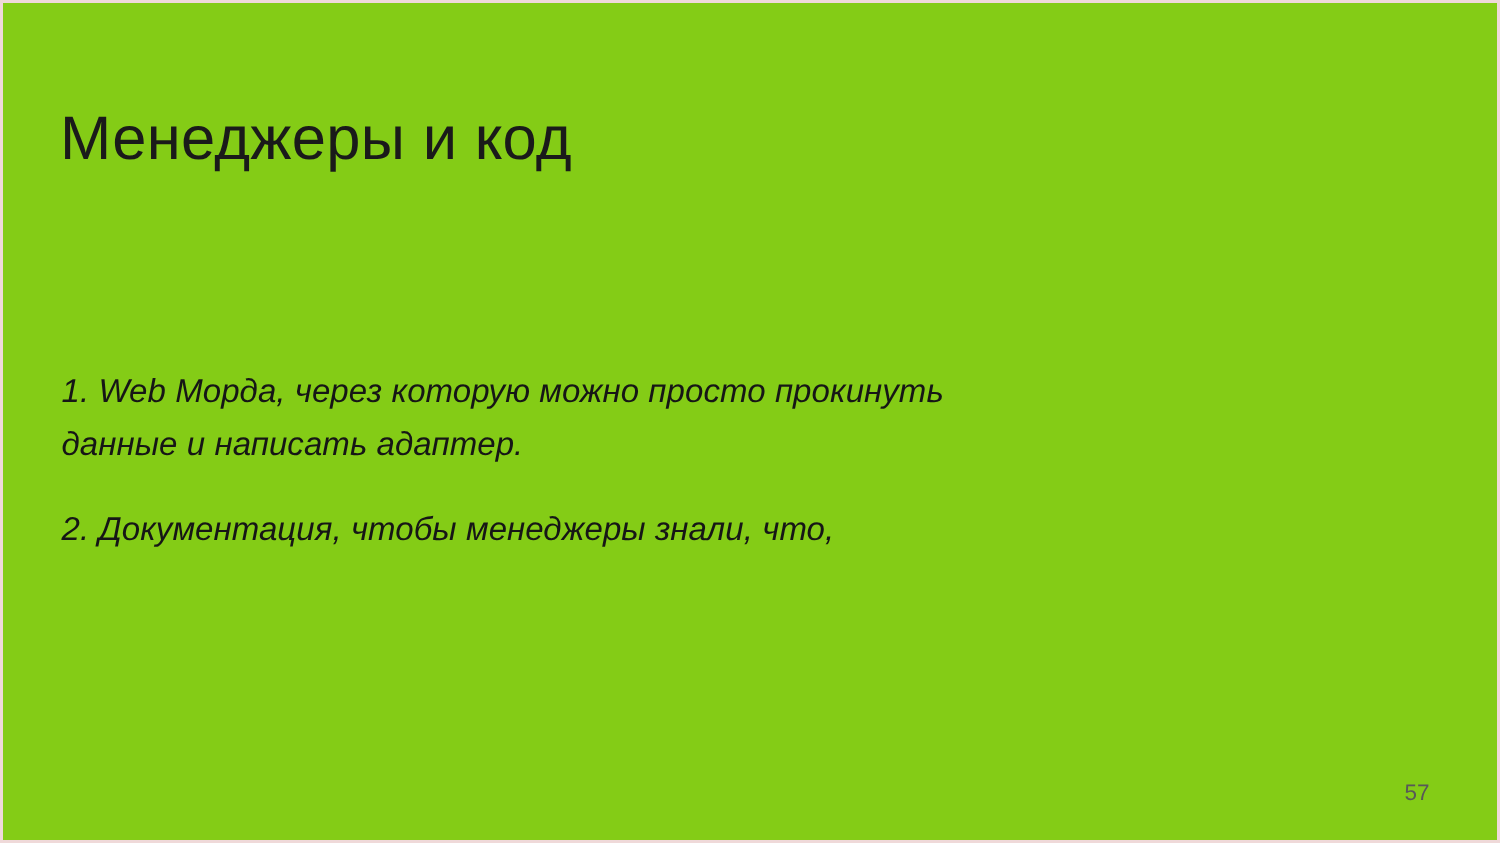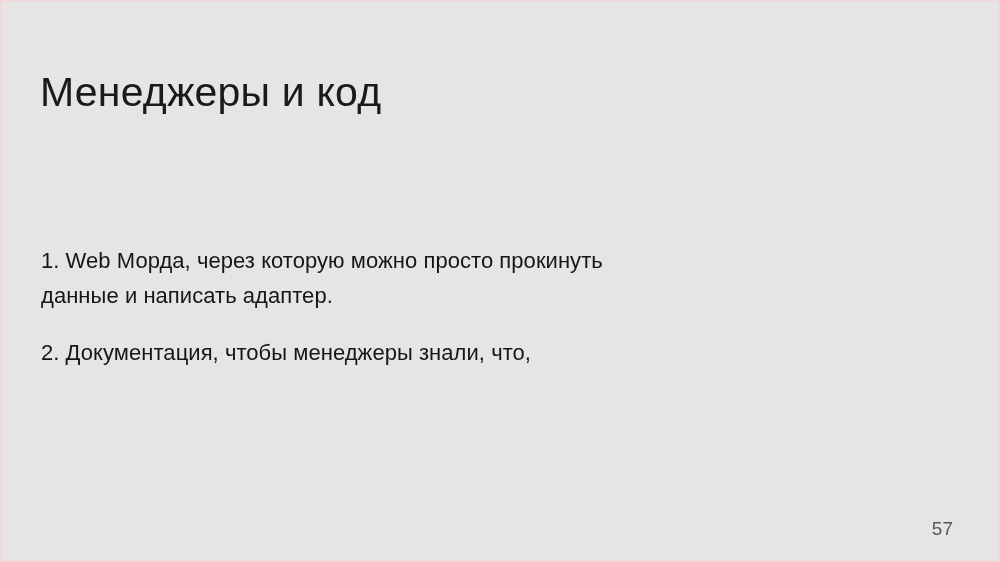--- a/index.html
+++ b/index.html
@@ -12,21 +12,21 @@
     height: 562px;
     overflow: hidden;
     font-family: "Liberation Sans", sans-serif;
   }
 
   #slide {
     position: relative;
     box-sizing: border-box;
     width: 1000px;
     height: 562px;
-    background: #e5e5e5;
+    background: #84cc16;
     border: 2px solid #efd9d9;
     overflow: hidden;
   }
 
   #slide-title {
     position: absolute;
     left: 38px;
     top: 38px;
     font-size: 41px;
     line-height: 50px;
@@ -43,36 +43,37 @@
     width: 740px;
   }
 
   .body-paragraph {
     font-size: 22px;
     line-height: 35px;
     font-weight: 400;
     color: #161616;
     margin: 0 0 22px 0;
     letter-spacing: 0.05px;
+    font-style: italic;
   }
   .body-paragraph:last-child {
     margin-bottom: 0;
     margin-top: 12px;
   }
 
   .para-line {
     display: block;
     white-space: nowrap;
   }
 
   #page-number {
     position: absolute;
     right: 45px;
     bottom: 22px;
-    font-size: 19px;
+    font-size: 15px;
     line-height: 18px;
     color: #585858;
     font-weight: 400;
   }
 </style>
 </head>
 <body>
 
 <div id="slide">
 

